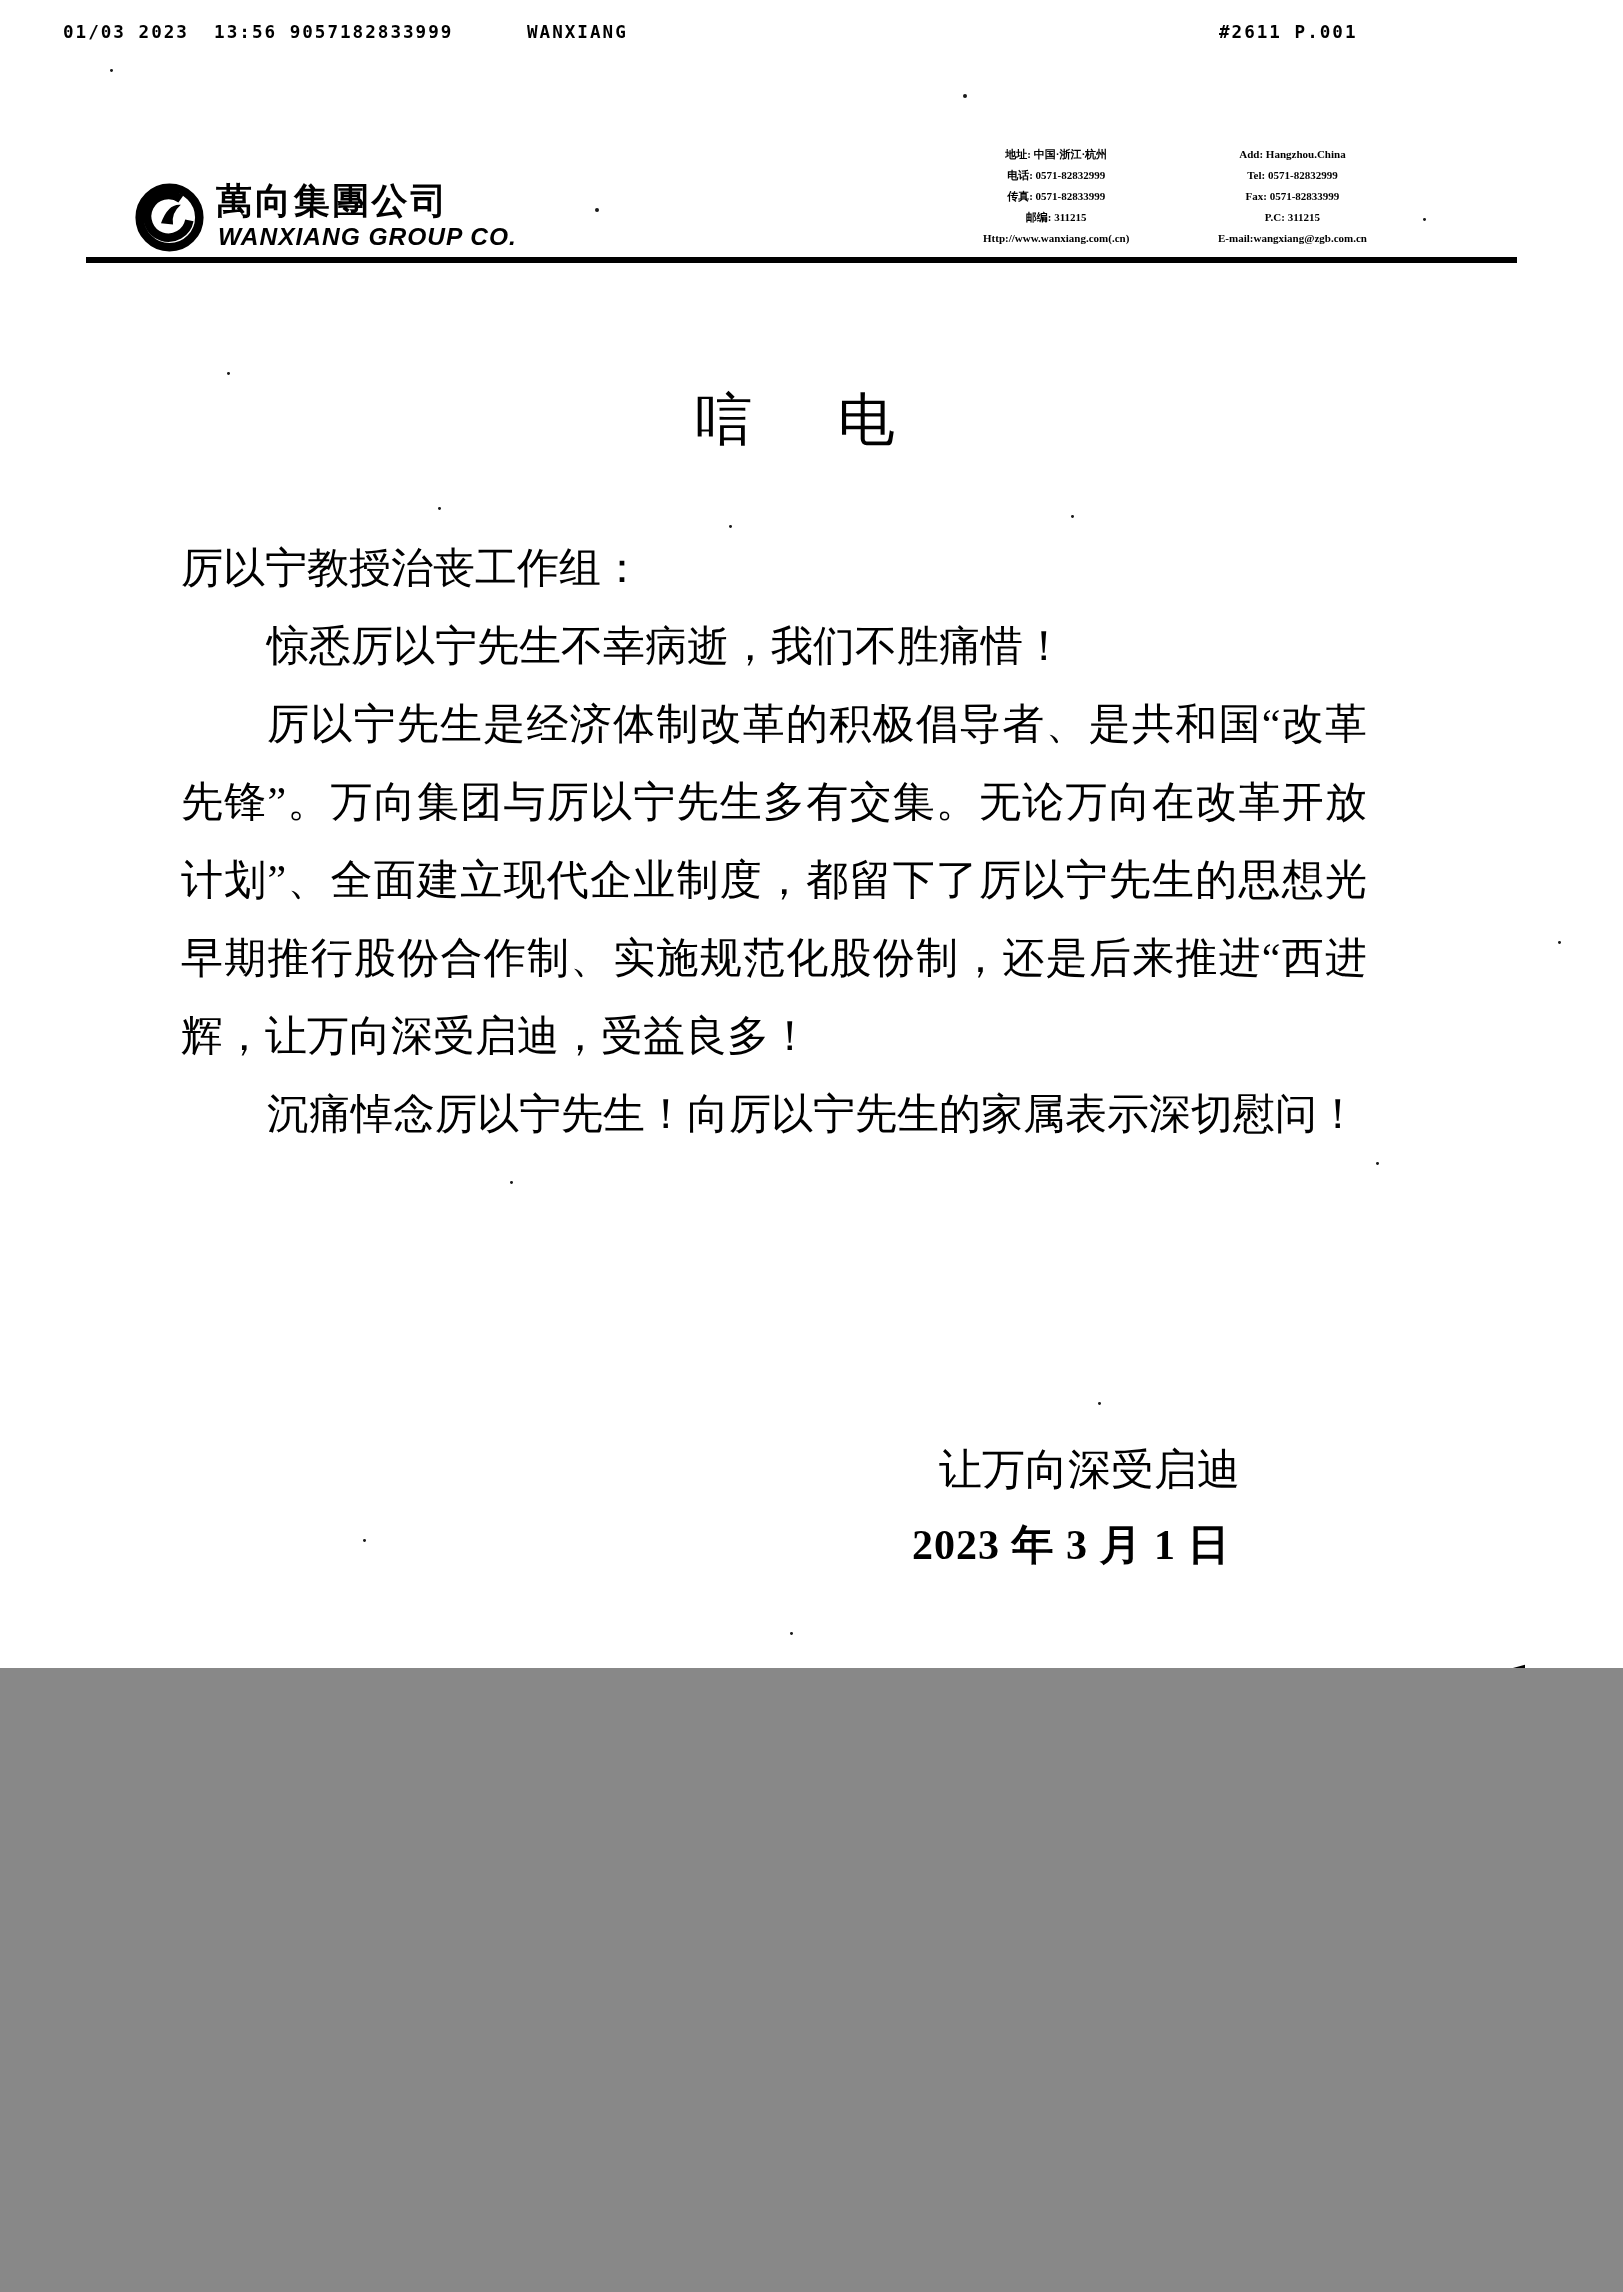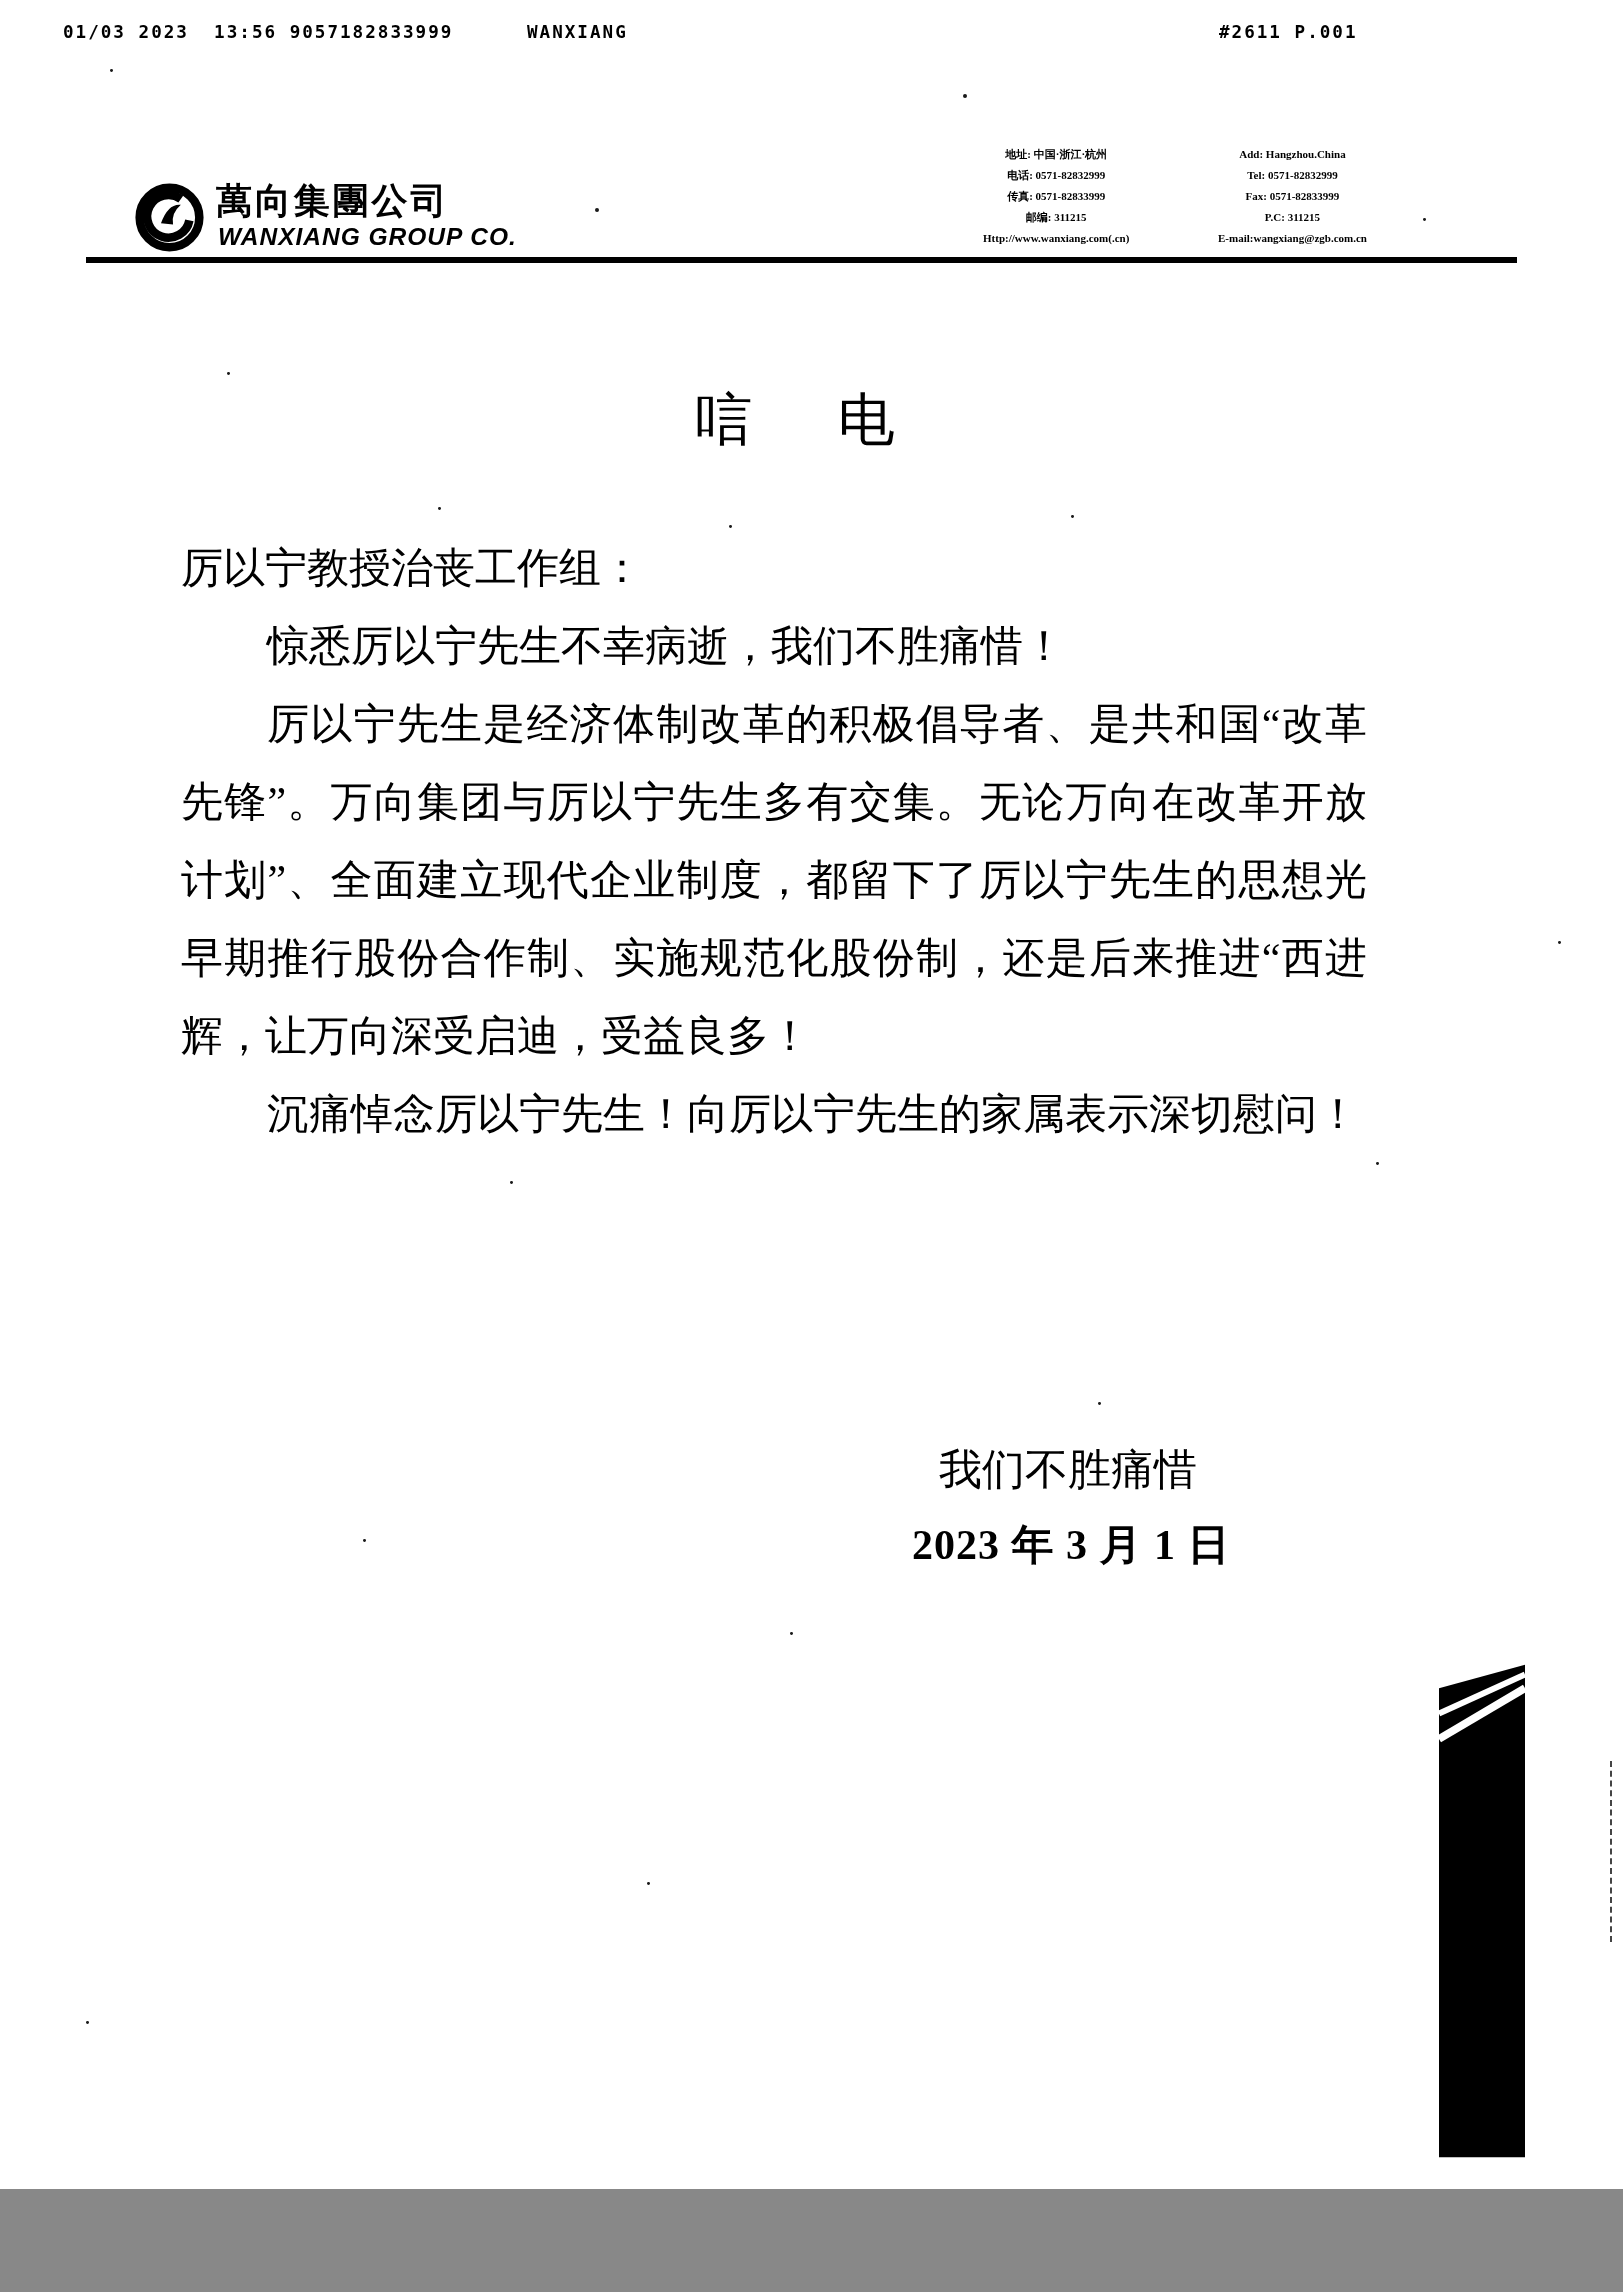--- a/index.html
+++ b/index.html
@@ -1,18 +1,18 @@
 <!DOCTYPE html>
 <html><head>
 <meta charset="utf-8">
 <style>
   html,body{margin:0;padding:0;background:#888;}
   .page{
     position:relative;
-    width:1623px;height:2189px;
+    width:1623px;height:1668px;
     margin:0 auto;
     background:#ffffff;
     color:#000;
     overflow:hidden;
     font-family:"Liberation Serif","DejaVu Serif",serif;
   }
 
   
   .fax-header span{
     position:absolute;top:21.6px;
@@ -122,21 +122,21 @@
     <div class="line">厉以宁教授治丧工作组：</div>
     <div class="line indent">惊悉厉以宁先生不幸病逝，我们不胜痛惜！</div>
     <div class="line indent justify">厉以宁先生是经济体制改革的积极倡导者、是共和国“改革</div>
     <div class="line justify">先锋”。万向集团与厉以宁先生多有交集。无论万向在改革开放</div>
     <div class="line justify">计划”、全面建立现代企业制度，都留下了厉以宁先生的思想光</div>
     <div class="line justify">早期推行股份合作制、实施规范化股份制，还是后来推进“西进</div>
     <div class="line">辉，让万向深受启迪，受益良多！</div>
     <div class="line indent">沉痛悼念厉以宁先生！向厉以宁先生的家属表示深切慰问！</div>
   </div>
 
-  <div class="sig-name">我们不胜痛惜</div>
+  <div class="sig-name">让万向深受启迪</div>
   <div class="sig-date">2023 年 3 月 1 日</div>
 
   <svg class="corner-bar" width="86" height="496" viewBox="0 0 88 506" aria-hidden="true">
     <polygon points="0,26 88,2 88,506 0,506" fill="#000"></polygon>
     <line x1="0" y1="52" x2="88" y2="12" stroke="#fff" stroke-width="6"></line>
     <line x1="0" y1="78" x2="88" y2="26" stroke="#fff" stroke-width="8"></line>
   </svg>
   <div class="dotted-line"></div>
 
   <div>

